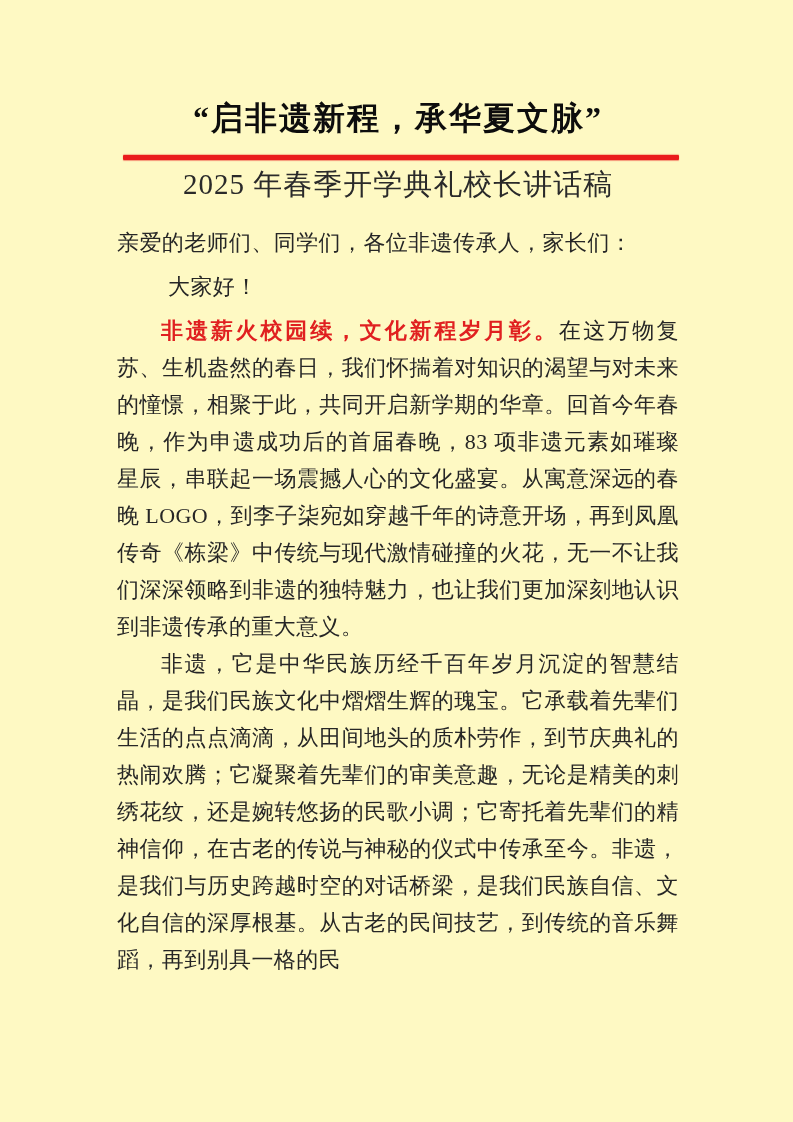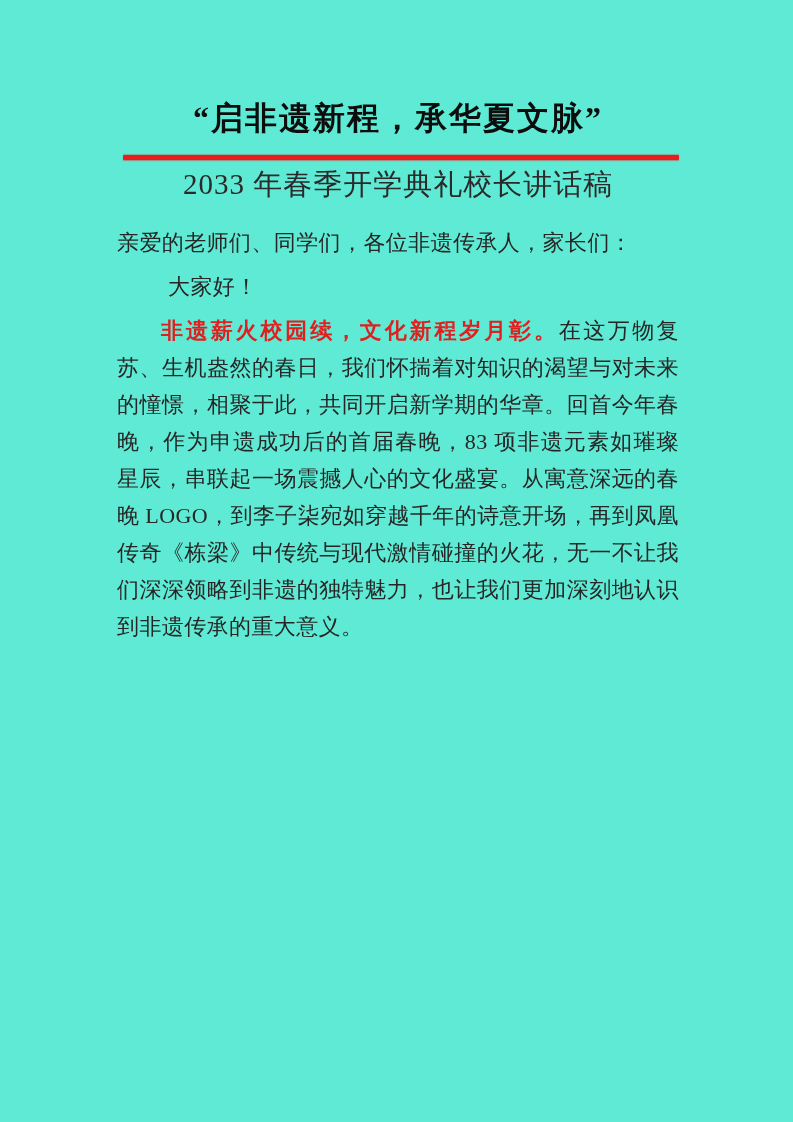--- a/index.html
+++ b/index.html
@@ -12,21 +12,21 @@
     height: 1122px;
     font-family: "Liberation Serif", "DejaVu Serif", serif;
     color: #1a1a1a;
     -webkit-font-smoothing: antialiased;
   }
   .page {
     position: relative;
     width: 793px;
     height: 1122px;
     box-sizing: border-box;
-    background: #5eead4;
+    background: #fef9c3;
     overflow: hidden;
   }
   .content {
     position: absolute;
     left: 117px;
     top: 0;
     width: 562px;
   }
 
   
@@ -105,28 +105,31 @@
 
 <div class="page">
   <div class="content">
 
     <h1 class="doc-title">“启非遗新程，承华夏文脉”</h1>
 
     <div class="rule-wrap">
       <div class="red-rule"></div>
     </div>
 
-    <h2 class="doc-subtitle">2033 年春季开学典礼校长讲话稿</h2>
+    <h2 class="doc-subtitle">2025 年春季开学典礼校长讲话稿</h2>
 
     <div class="body-block">
 
       <p class="salutation">亲爱的老师们、同学们，各位非遗传承人，家长们：</p>
 
       <p class="greeting">大家好！</p>
 
       <p class="para">
         <span class="hl-red">非遗薪火校园续，文化新程岁月彰。</span><span>在这万物复苏、生机盎然的春日，我们怀揣着对知识的渴望与对未来的憧憬，相聚于此，共同开启新学期的华章。回首今年春晚，作为申遗成功后的首届春晚，83 项非遗元素如璀璨星辰，串联起一场震撼人心的文化盛宴。从寓意深远的春晚 LOGO，到李子柒宛如穿越千年的诗意开场，再到凤凰传奇《栋梁》中传统与现代激情碰撞的火花，无一不让我们深深领略到非遗的独特魅力，也让我们更加深刻地认识到非遗传承的重大意义。</span>
       </p>
 
+      <p class="para">
+        <span>非遗，它是中华民族历经千百年岁月沉淀的智慧结晶，是我们民族文化中熠熠生辉的瑰宝。它承载着先辈们生活的点点滴滴，从田间地头的质朴劳作，到节庆典礼的热闹欢腾；它凝聚着先辈们的审美意趣，无论是精美的刺绣花纹，还是婉转悠扬的民歌小调；它寄托着先辈们的精神信仰，在古老的传说与神秘的仪式中传承至今。非遗，是我们与历史跨越时空的对话桥梁，是我们民族自信、文化自信的深厚根基。从古老的民间技艺，到传统的音乐舞蹈，再到别具一格的民</span>
+      </p>
 
     </div>
   </div>
 </div>
 
 </body></html>

